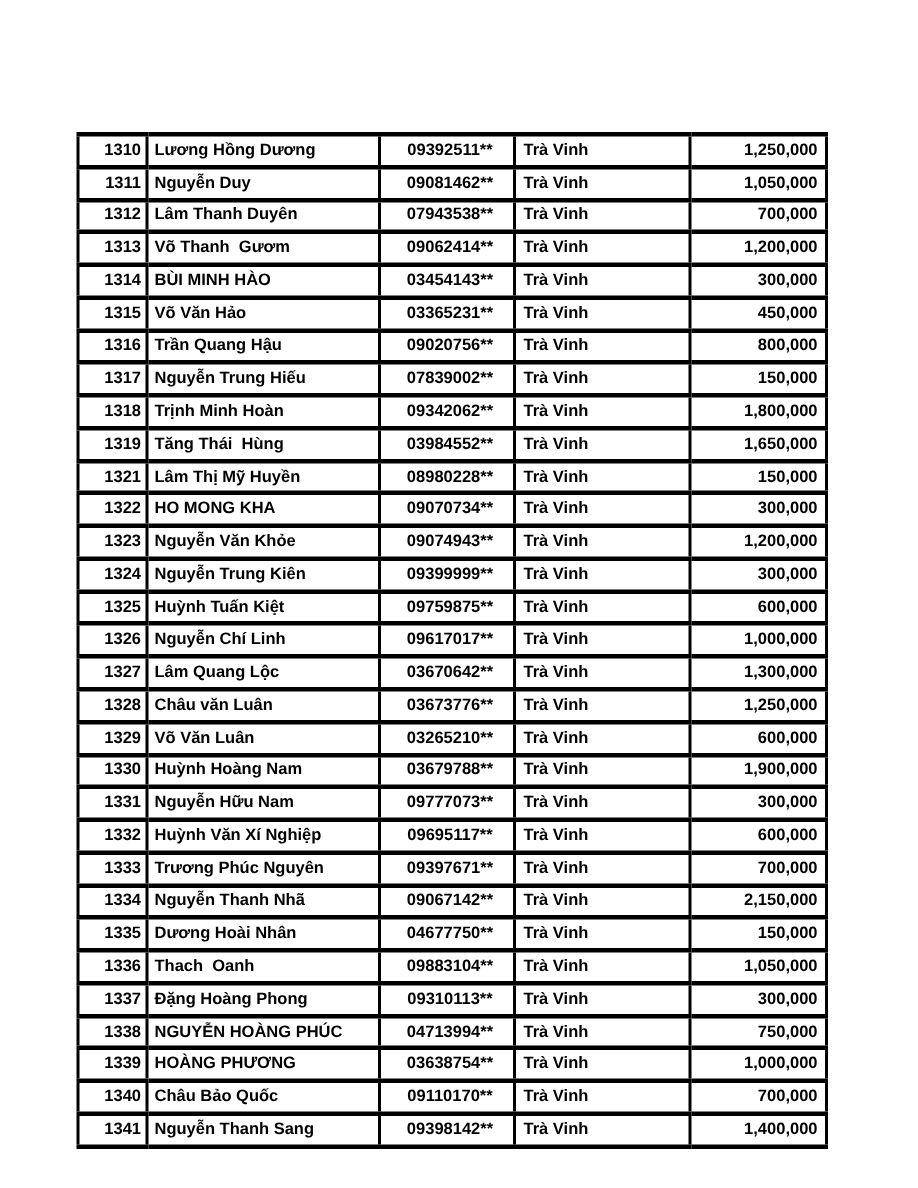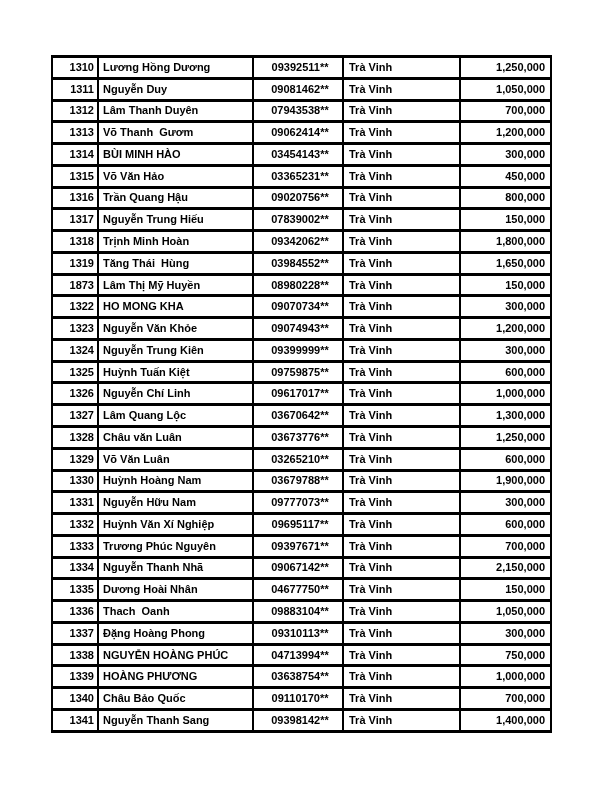--- a/index.html
+++ b/index.html
@@ -17,20 +17,21 @@
   }
   .table-wrap {
     position: absolute;
     left: 51px; top: 55px;
   }
   table.donor-table {
     border-collapse: collapse;
     table-layout: fixed;
     width: 499px;
     height: 678px;
+    margin-top: 33px;
   }
   table.donor-table td {
     border: 2px solid #000000;
     border-top-width: 3px;
     border-bottom-width: 3px;
     font-size: 11px;
     font-weight: 700;
     color: #000000;
     line-height: 1;
     white-space: pre;
@@ -121,21 +122,21 @@
             <td class="col-amount">1,800,000</td>
           </tr>
           <tr>
             <td class="col-id">1319</td>
             <td class="col-name">Tăng Thái  Hùng</td>
             <td class="col-phone">03984552**</td>
             <td class="col-province">Trà Vinh</td>
             <td class="col-amount">1,650,000</td>
           </tr>
           <tr>
-            <td class="col-id">1873</td>
+            <td class="col-id">1321</td>
             <td class="col-name">Lâm Thị Mỹ Huyền</td>
             <td class="col-phone">08980228**</td>
             <td class="col-province">Trà Vinh</td>
             <td class="col-amount">150,000</td>
           </tr>
           <tr>
             <td class="col-id">1322</td>
             <td class="col-name">HO MONG KHA</td>
             <td class="col-phone">09070734**</td>
             <td class="col-province">Trà Vinh</td>

